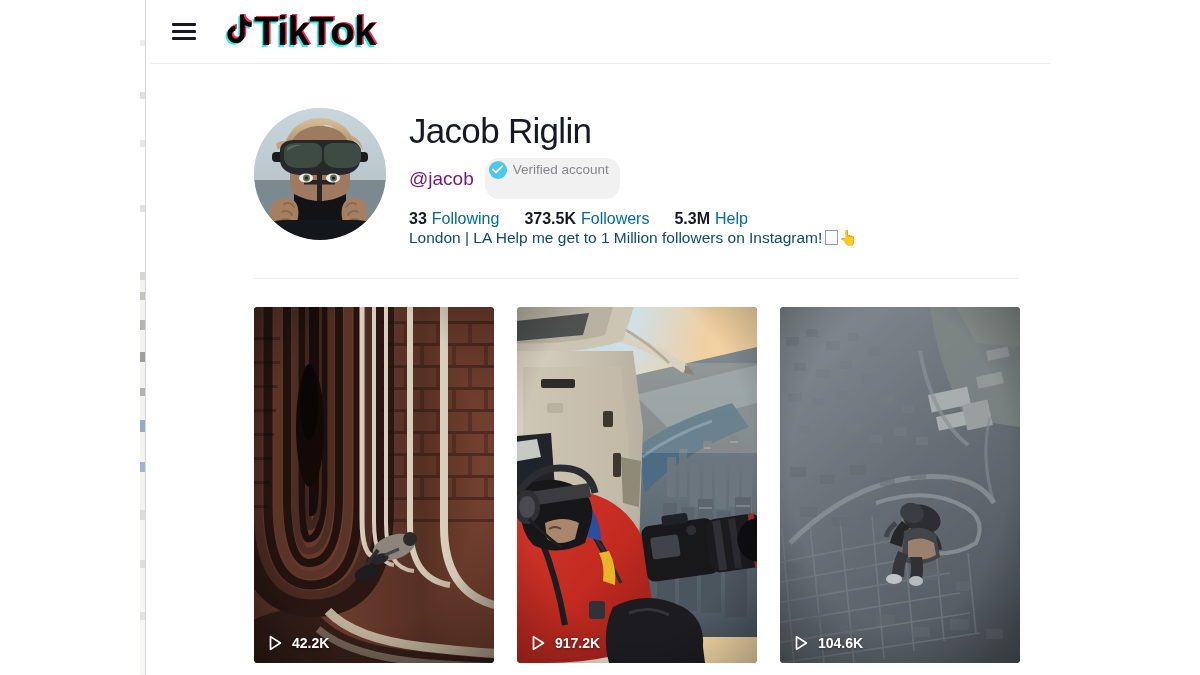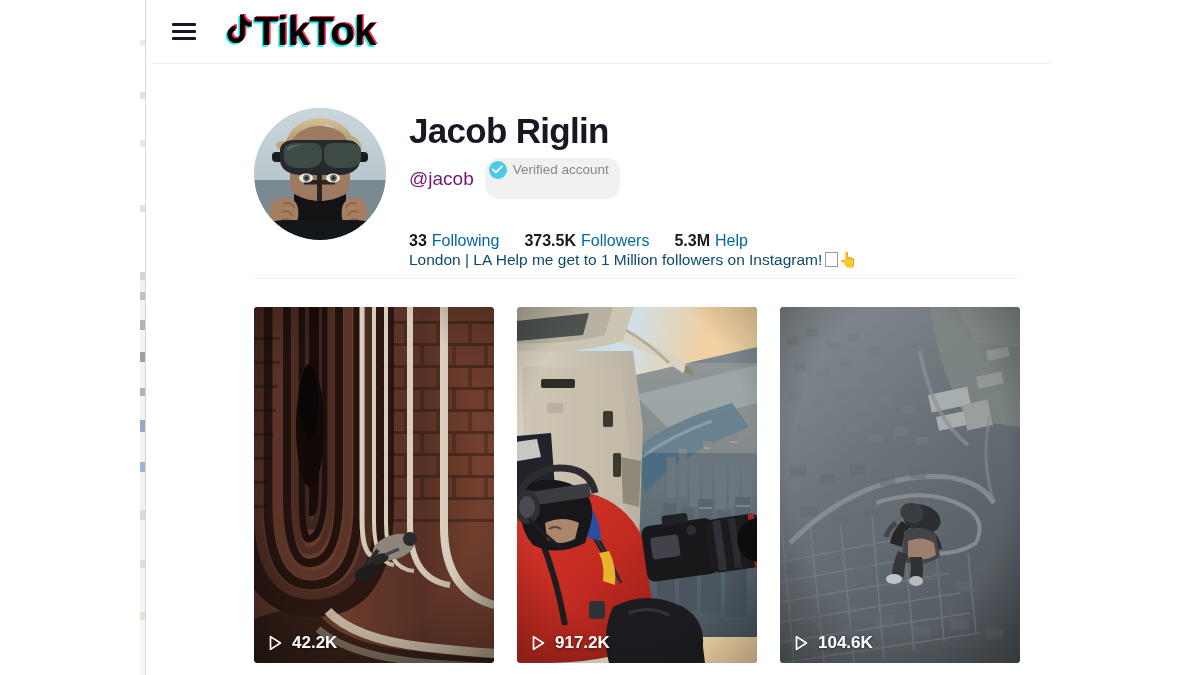--- a/index.html
+++ b/index.html
@@ -185,21 +185,21 @@
   }
   #avatar svg { display: block; }
 
   #profile-text {
     margin-left: 23px;
     padding-top: 2px;
     flex: 1;
   }
   #display-name {
     font-size: 35px;
-    font-weight: 700;
+    font-weight: 400;
     letter-spacing: -0.7px;
     color: #161823;
     line-height: 1.22;
     margin: 0;
     white-space: nowrap;
   }
   #handle-row {
     display: flex;
     align-items: center;
     margin-top: 5px;
@@ -231,21 +231,21 @@
     margin-right: 6px;
   }
   #verified-badge svg { display: block; }
   #verified-label {
     font-size: 13.5px;
     color: #86878b;
     line-height: 1;
   }
 
   #stats-row {
-    margin-top: 33px;
+    margin-top: 11px;
     display: flex;
     align-items: flex-start;
     font-size: 16px;
     color: #161823;
   }
   .stat { margin-right: 25px; display: flex; align-items: baseline; }
   .stat .num {
     font-weight: 700;
     margin-right: 5px;
     color: #161823;
@@ -314,21 +314,21 @@
   }
   .play-icon {
     width: 16px;
     height: 16px;
     margin-right: 9px;
     flex: none;
   }
   .play-icon svg { display: block; }
   .view-count {
     color: #ffffff;
-    font-size: 17px;
+    font-size: 14px;
     font-weight: 700;
     line-height: 1;
   }
 </style>
 </head>
 <body>
 
 <div id="page">
 
   <div id="bg-sliver">

